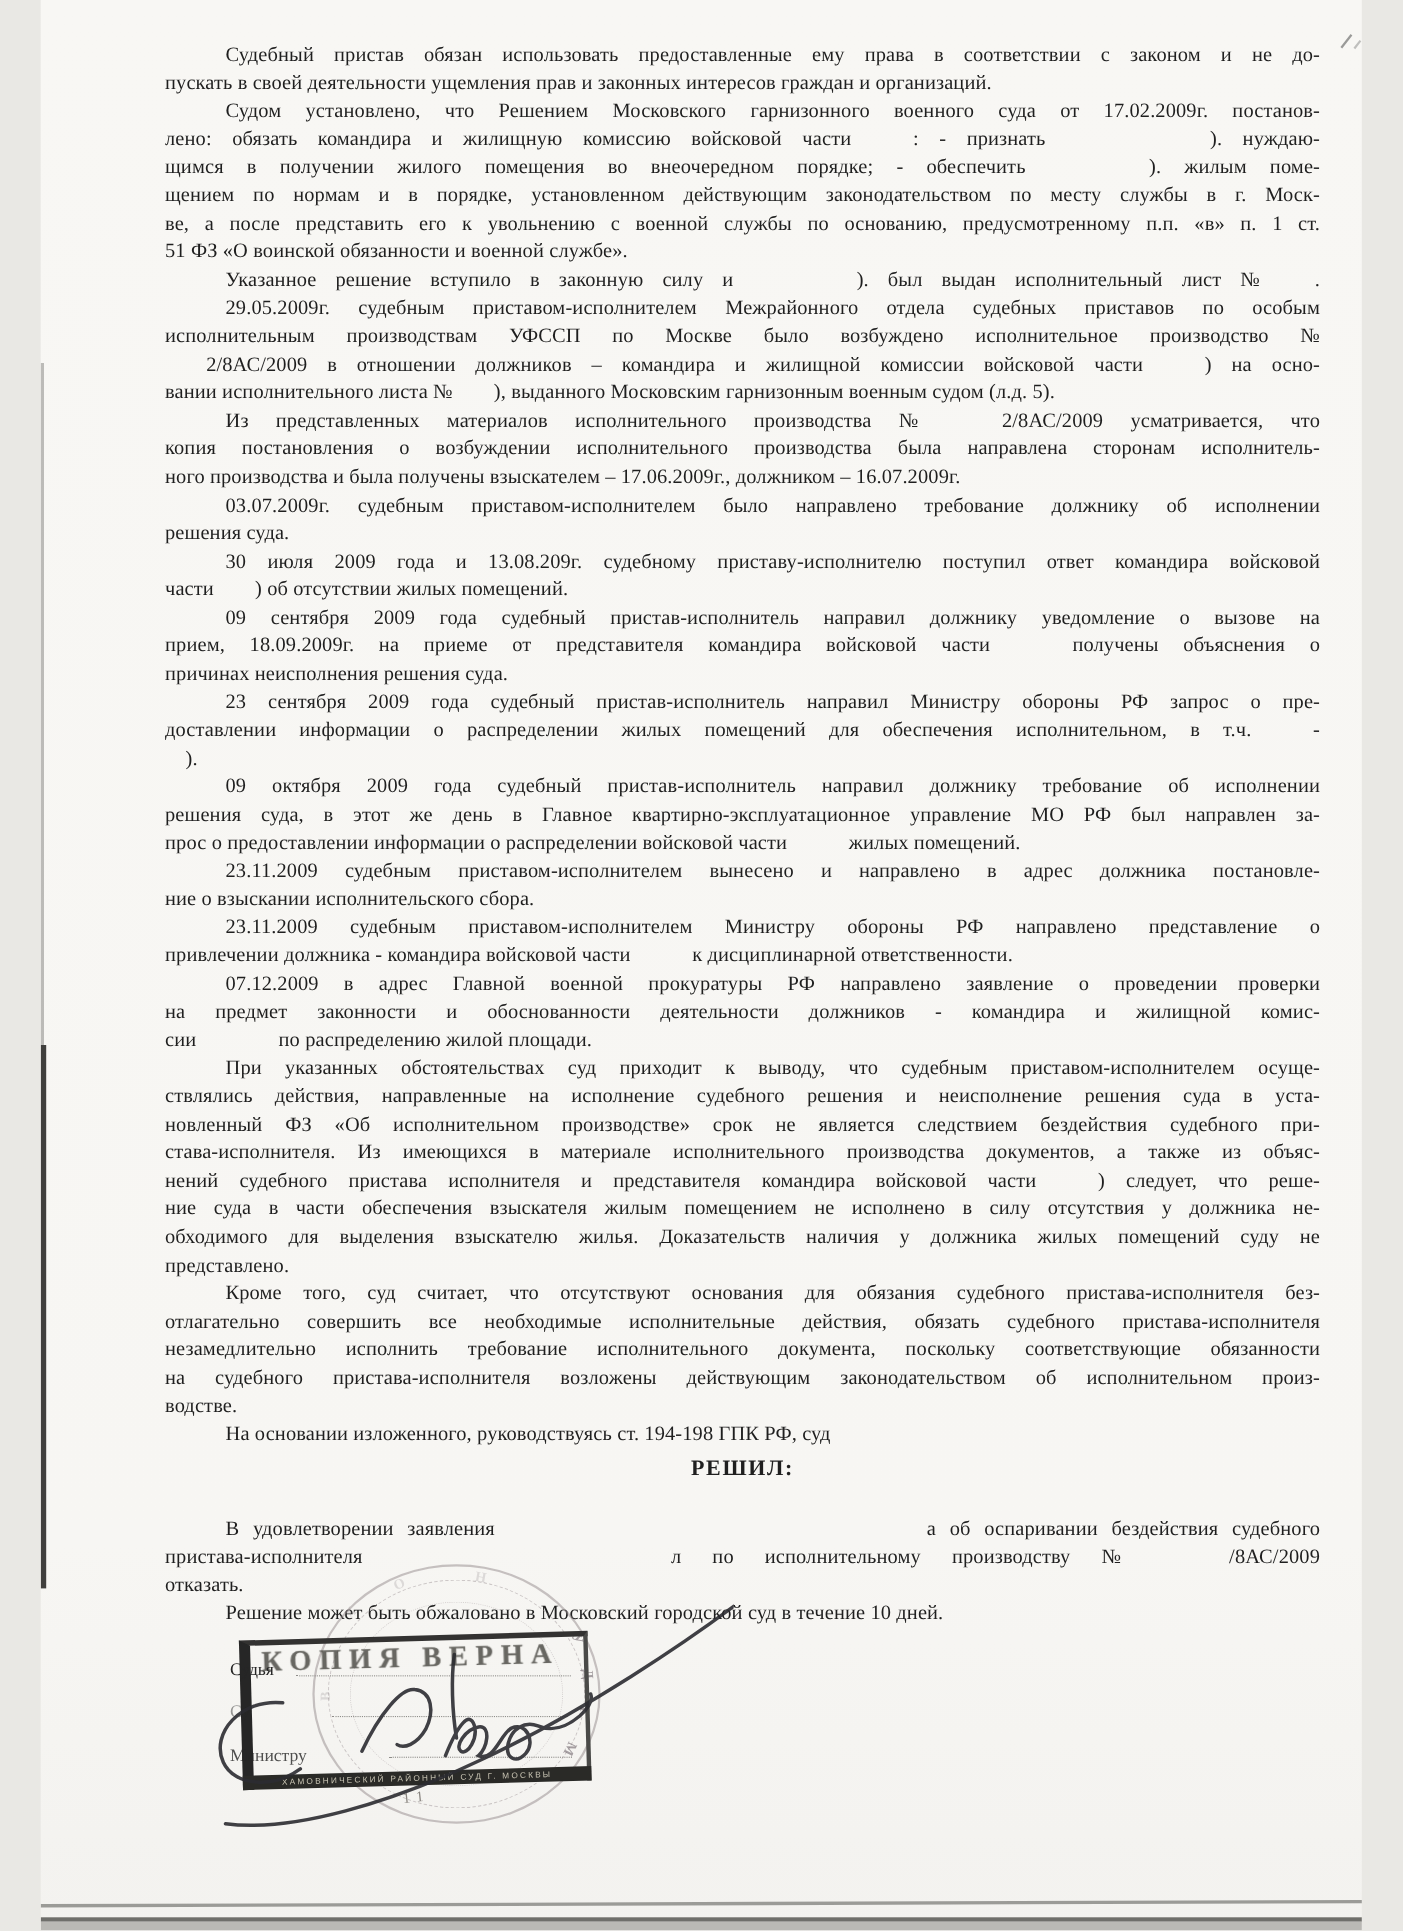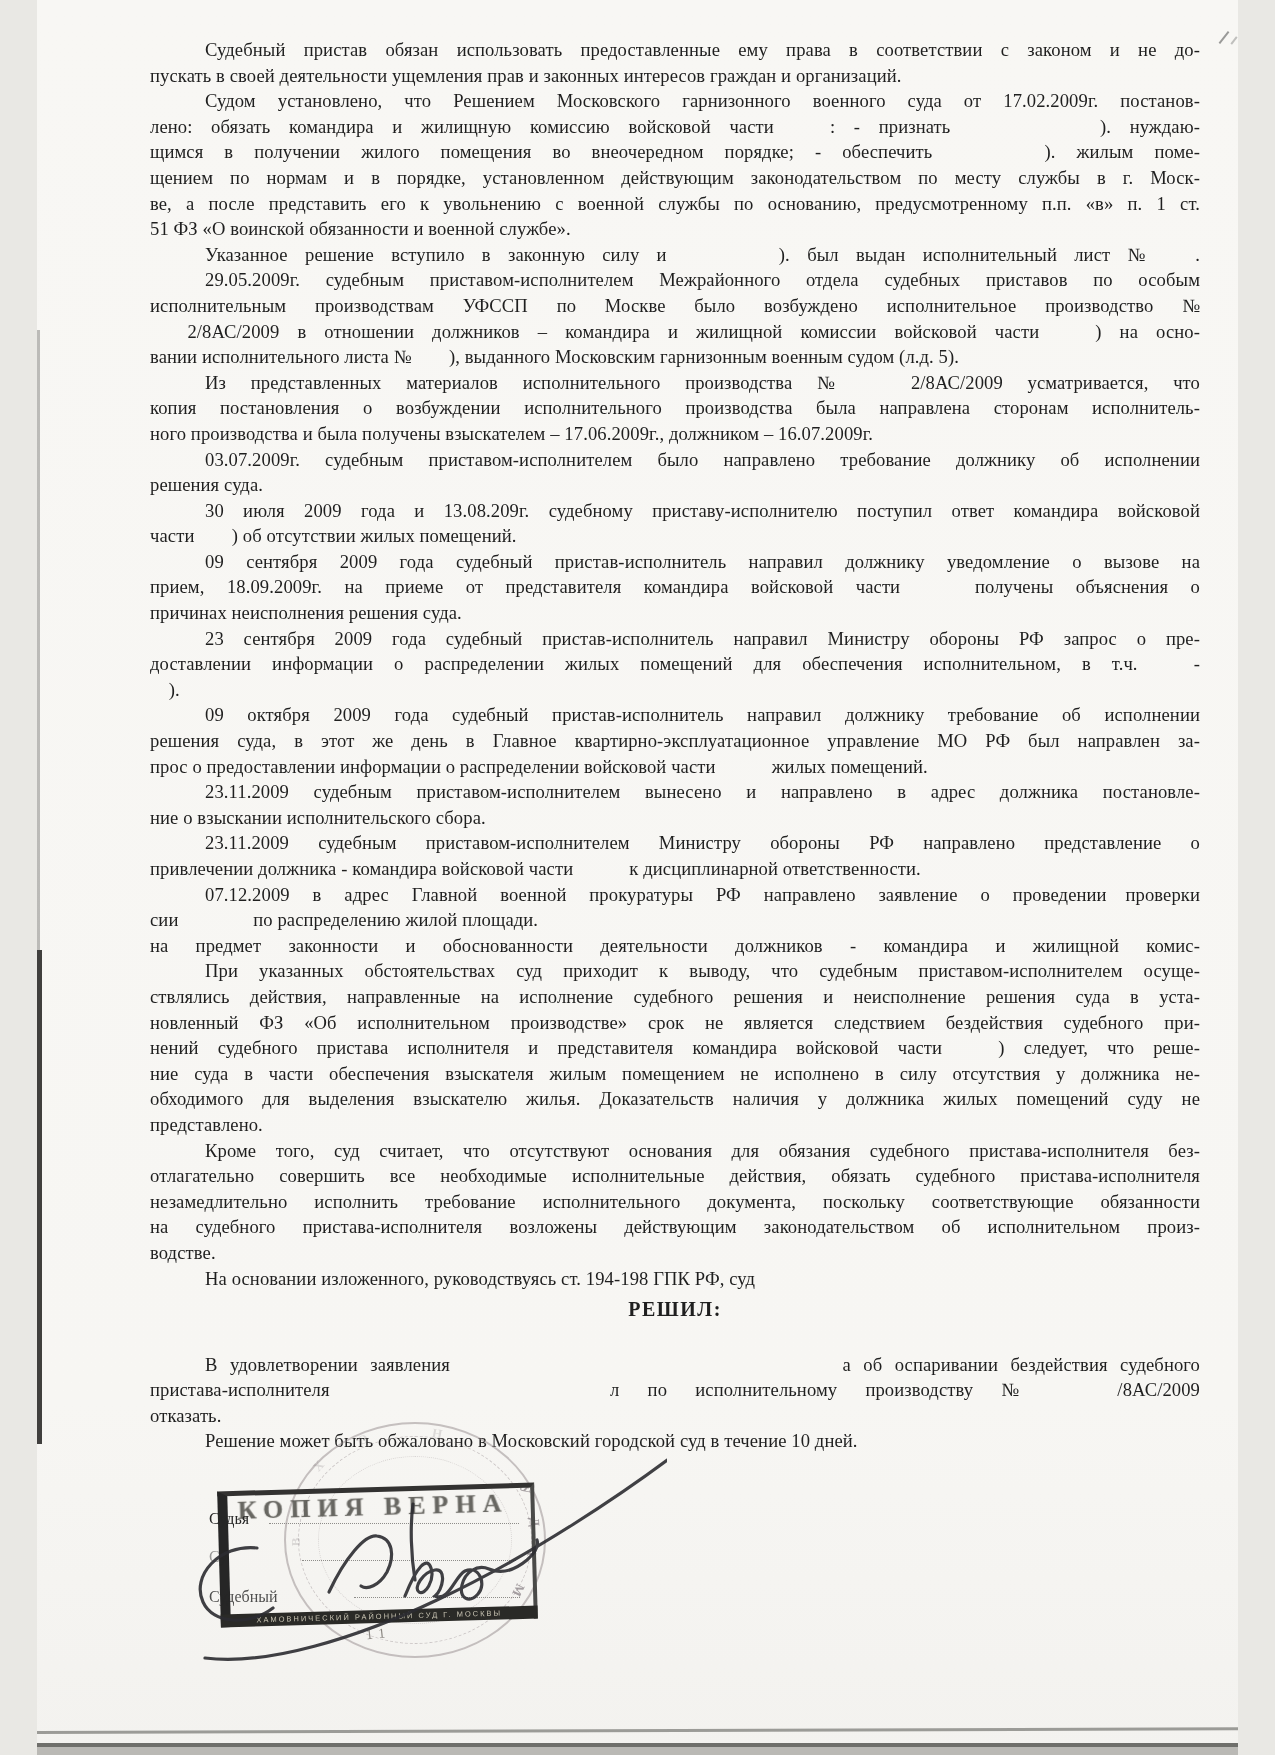--- a/index.html
+++ b/index.html
@@ -138,27 +138,28 @@
       <div class="para body">
         <div class="line ind fill">23.11.2009 судебным приставом-исполнителем вынесено и направлено в адрес должника постановле-</div>
         <div class="line">ние о взыскании исполнительского сбора.</div>
       </div>
       <div class="para body">
         <div class="line ind fill">23.11.2009 судебным приставом-исполнителем Министру обороны РФ направлено представление о</div>
         <div class="line">привлечении должника - командира войсковой части   к дисциплинарной ответственности.</div>
       </div>
       <div class="para body">
         <div class="line ind fill">07.12.2009 в адрес Главной военной прокуратуры РФ направлено заявление о проведении  проверки</div>
+        <div class="line fill">на предмет законности и обоснованности деятельности должников - командира и жилищной комис-</div>
         <div class="line">сии    по распределению жилой площади.</div>
-        <div class="line fill">на предмет законности и обоснованности деятельности должников - командира и жилищной комис-</div>
       </div>
       <div class="para body">
         <div class="line ind fill">При указанных обстоятельствах суд приходит к выводу, что судебным приставом-исполнителем осуще-</div>
         <div class="line fill">ствлялись действия, направленные на исполнение судебного решения и неисполнение решения суда в уста-</div>
         <div class="line fill">новленный ФЗ «Об исполнительном производстве» срок не является следствием бездействия судебного при-</div>
+        <div class="line fill">става-исполнителя. Из имеющихся в материале исполнительного производства документов, а также из объяс-</div>
         <div class="line fill">нений судебного пристава исполнителя и представителя командира войсковой части   ) следует, что реше-</div>
         <div class="line fill">ние суда в части обеспечения взыскателя жилым помещением не исполнено в силу отсутствия у должника не-</div>
         <div class="line fill">обходимого для выделения взыскателю жилья. Доказательств наличия у должника жилых помещений суду не</div>
         <div class="line">представлено.</div>
       </div>
       <div class="para body">
         <div class="line ind fill">Кроме того, суд считает, что отсутствуют основания для обязания судебного пристава-исполнителя без-</div>
         <div class="line fill">отлагательно совершить все необходимые исполнительные действия, обязать судебного пристава-исполнителя</div>
         <div class="line fill">незамедлительно исполнить требование исполнительного документа, поскольку соответствующие обязанности</div>
         <div class="line fill">на судебного пристава-исполнителя возложены действующим законодательством об исполнительном произ-</div>
@@ -175,21 +176,21 @@
         <div class="line fill">пристава-исполнителя               л по исполнительному производству №    /8АС/2009</div>
         <div class="line">отказать.</div>
       </div>
       <div class="para body">
         <div class="line ind">Решение может быть обжаловано в Московский городской суд в течение 10 дней.</div>
       </div>
     </div>
 
   <div class="sig-label" style="top:1510px;">Судья</div>
   <div class="sig-label ghost" style="top:1548px;">Су</div>
-  <div class="sig-label half" style="top:1588px;">Судебный</div>
+  <div class="sig-label half" style="top:1588px;">Министру</div>
 
   <div class="dotted-rule" style="left:232px;top:1523px;width:250px;"></div>
   <div class="dotted-rule" style="left:265px;top:1560px;width:214px;"></div>
   <div class="dotted-rule" style="left:317px;top:1597px;width:166px;"></div>
 
   <div class="copy-stamp">
     <div class="copy-stamp-title">КОПИЯ ВЕРНА</div>
     <div class="copy-stamp-band">
       <span>ХАМОВНИЧЕСКИЙ РАЙОННЫЙ СУД Г. МОСКВЫ</span>
     </div>

